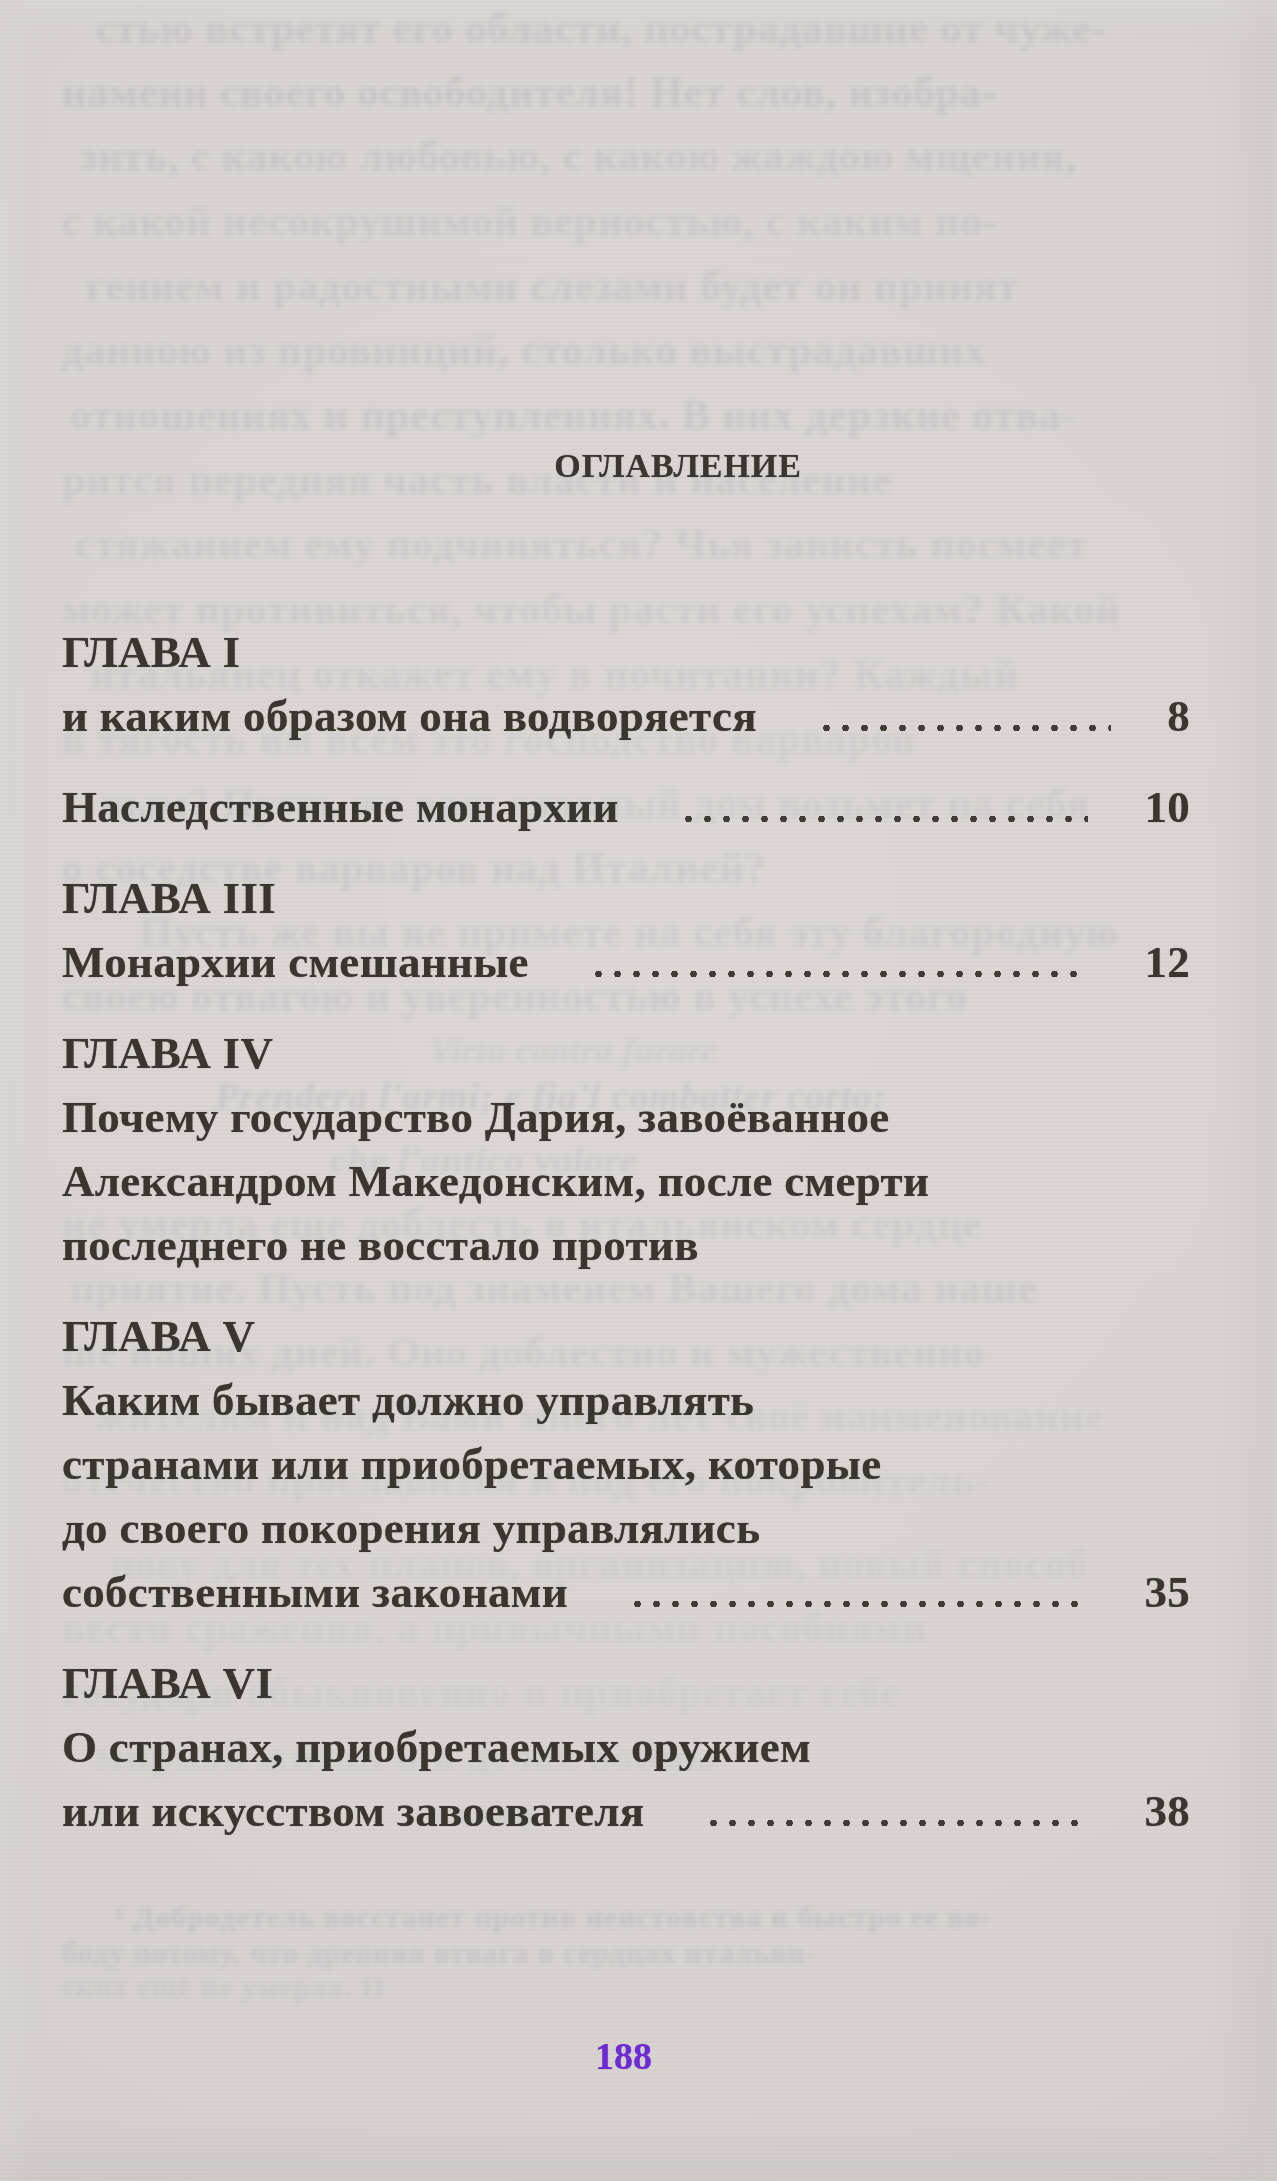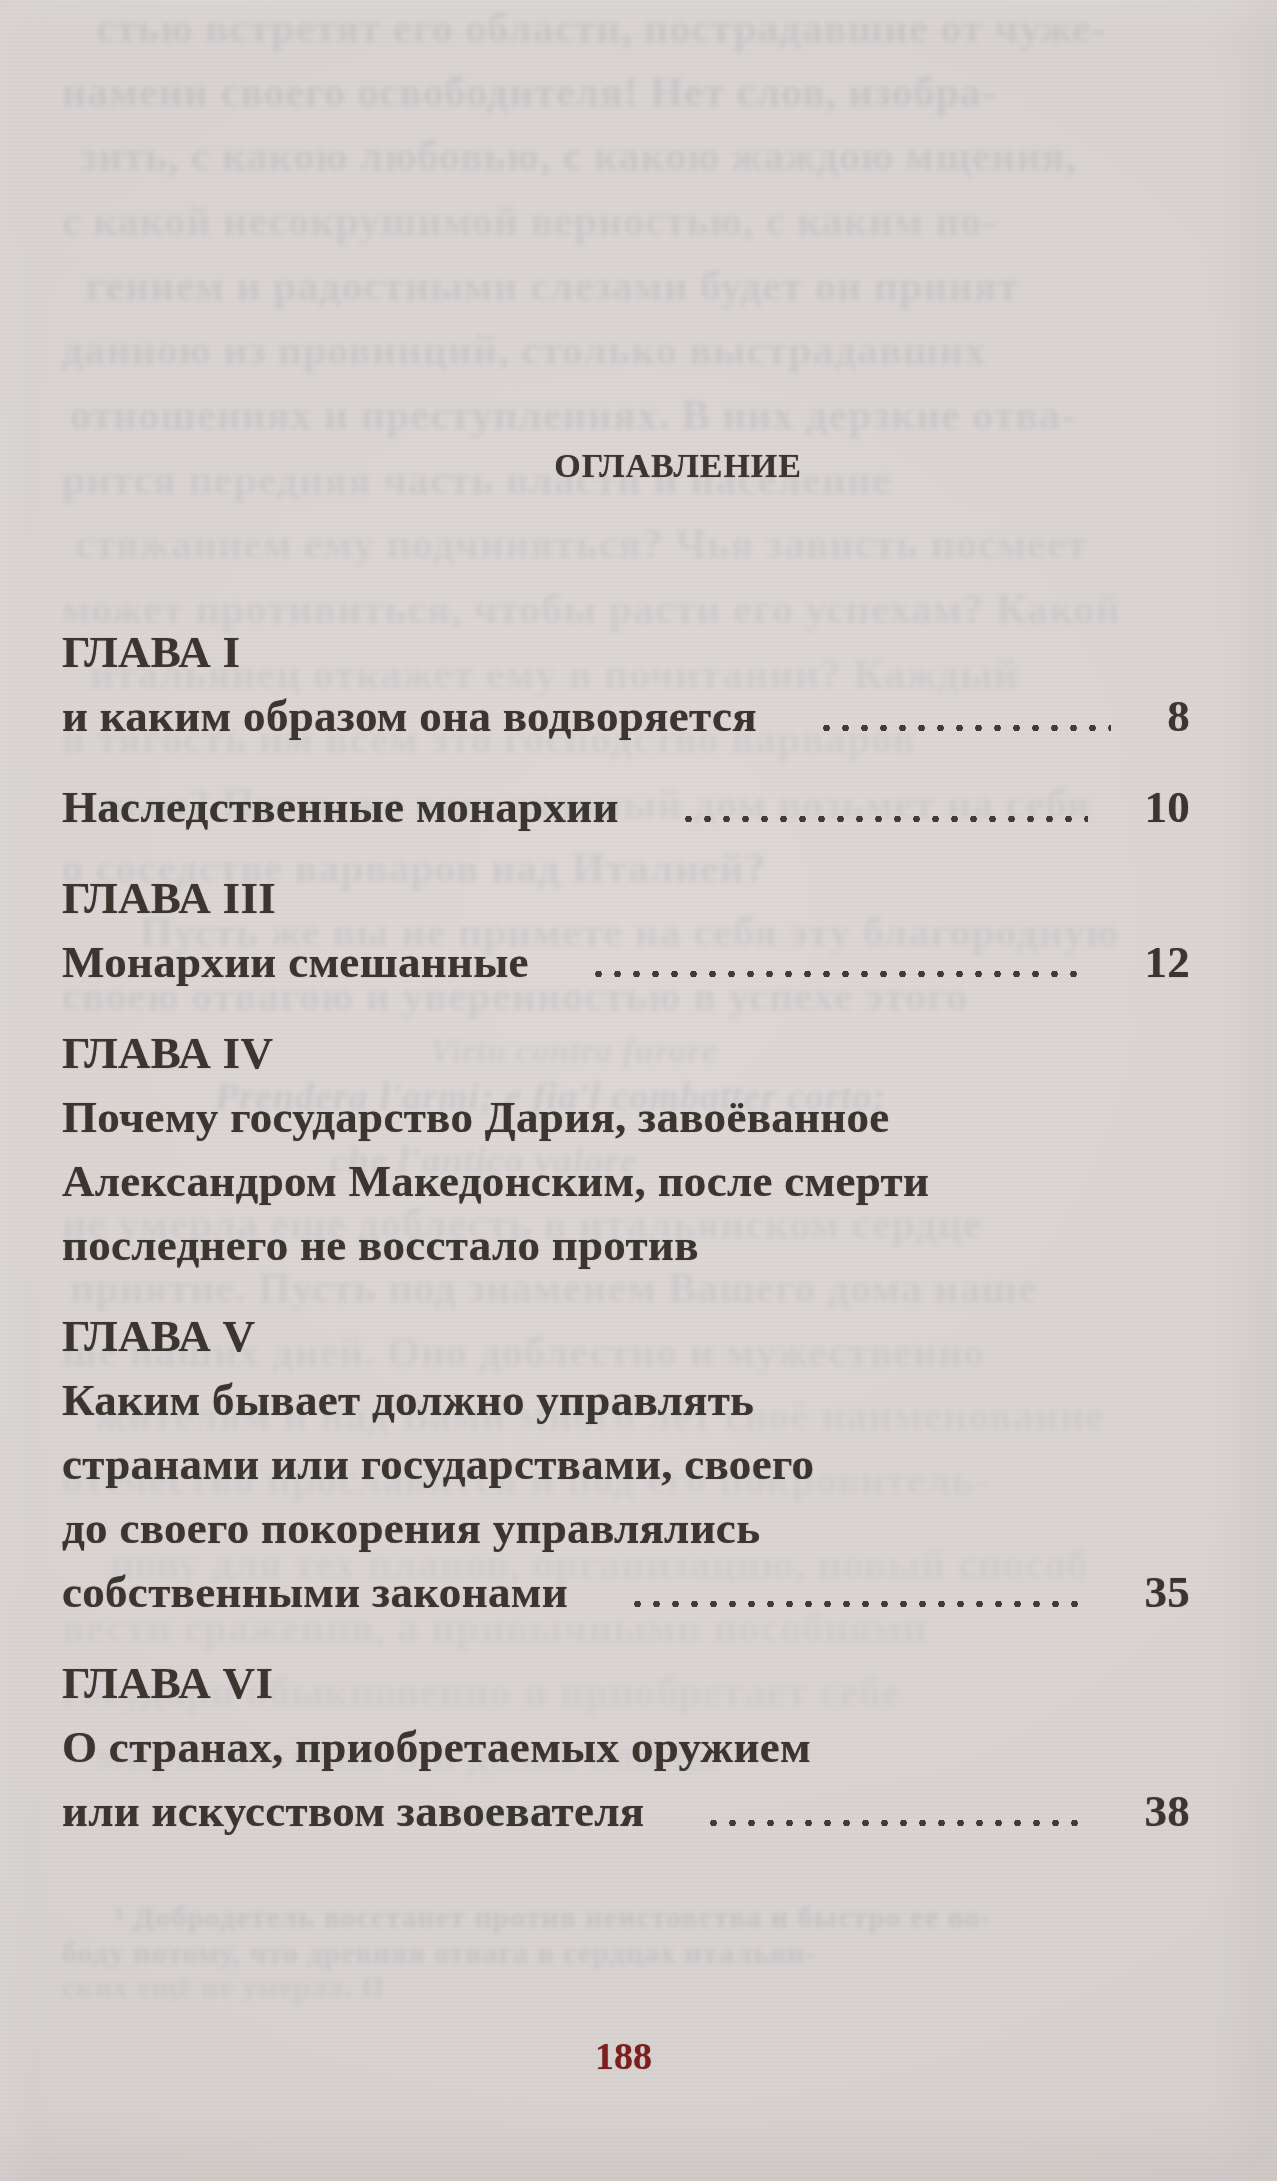--- a/index.html
+++ b/index.html
@@ -75,21 +75,21 @@
     background-position: left center;
   }
   .pg { flex: 0 0 auto; }
 
   .footer-pagenum {
     position: absolute;
     left: 62px; top: 2034px; width: 1123px;
     text-align: center;
     font-size: 38px;
     font-weight: 700;
-    color: #7f1d1d;
+    color: #6d28d9;
     text-shadow: 0 0 1px rgba(58,53,47,.5);
   }
 </style>
 </head>
 <body>
 
 <div class="page">
 
   <div class="bleed-layer">
       <div class="ghost" style="top: 4px; left: 96px; font-size: 42px; opacity: 0.28;">стью встретят его области, пострадавшие от чуже-</div>
@@ -161,21 +161,21 @@
       <section class="chapter">
         <div class="line">ГЛАВА IV</div>
         <div class="line">Почему государство Дария, завоёванное</div>
         <div class="line">Александром Македонским, после смерти</div>
         <div class="line">последнего не восстало против</div>
       </section>
 
       <section class="chapter">
         <div class="line">ГЛАВА V</div>
         <div class="line">Каким бывает должно управлять</div>
-        <div class="line">странами или государствами, своего</div>
+        <div class="line">странами или приобретаемых, которые</div>
         <div class="line">до своего покорения управлялись</div>
         <div class="line leader">
           <span>собственными законами</span>
           <span class="dots"></span>
           <span class="pg">35</span>
         </div>
       </section>
 
       <section class="chapter">
         <div class="line">ГЛАВА VI</div>

